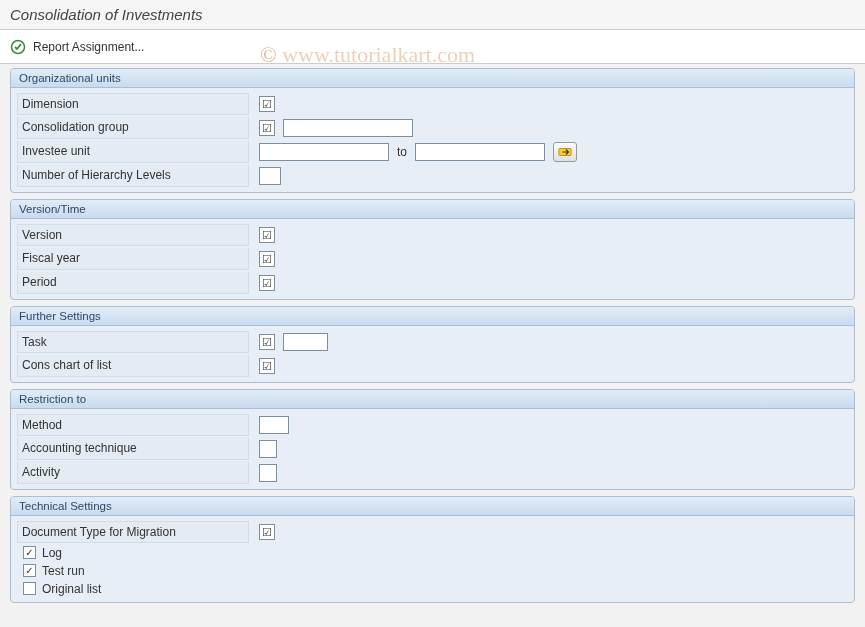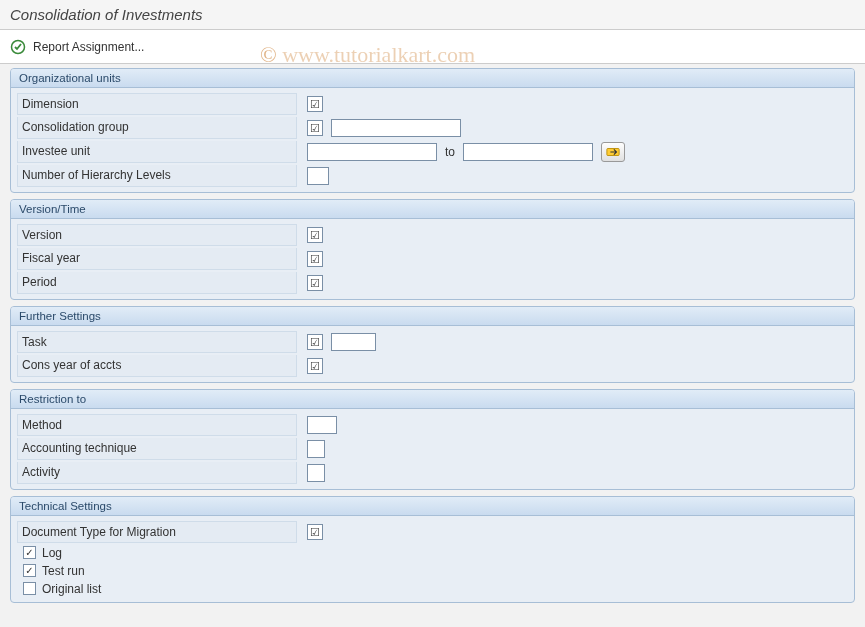--- a/index.html
+++ b/index.html
@@ -62,21 +62,21 @@
     .group-body {
       padding: 4px 6px;
     }
     .row {
       display: flex;
       align-items: center;
       min-height: 22px;
       padding: 1px 0;
     }
     .label-cell {
-      width: 280px;
+      width: 232px;
       padding-left: 4px;
       border-right: 1px solid #cfdce9;
       border-left: 1px solid #cfdce9;
       border-bottom: 1px solid #cfdce9;
       background: #e4ebf3;
       height: 22px;
       line-height: 20px;
       color: #333;
       font-size: 12px;
     }
@@ -239,21 +239,21 @@
     <div class="group-header">Further Settings</div>
     <div class="group-body">
       <div class="row">
           <div class="label-cell first">Task</div>
           <div class="val-cell">
             <span class="chk-mark">☑</span>
             <input class="input-box w45" style="">
           </div>
         </div>
       <div class="row">
-          <div class="label-cell">Cons year of accts</div>
+          <div class="label-cell">Cons chart of list</div>
           <div class="val-cell">
             <span class="chk-mark">☑</span>
           </div>
         </div>
     </div>
   </div>
 
   <div class="group">
     <div class="group-header">Restriction to</div>
     <div class="group-body">

